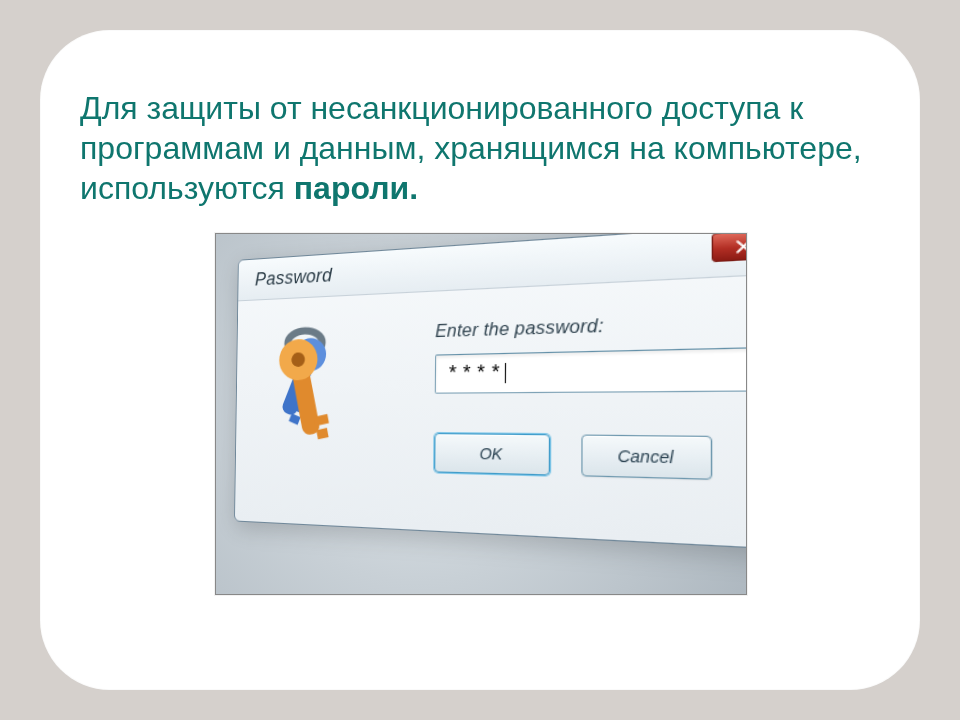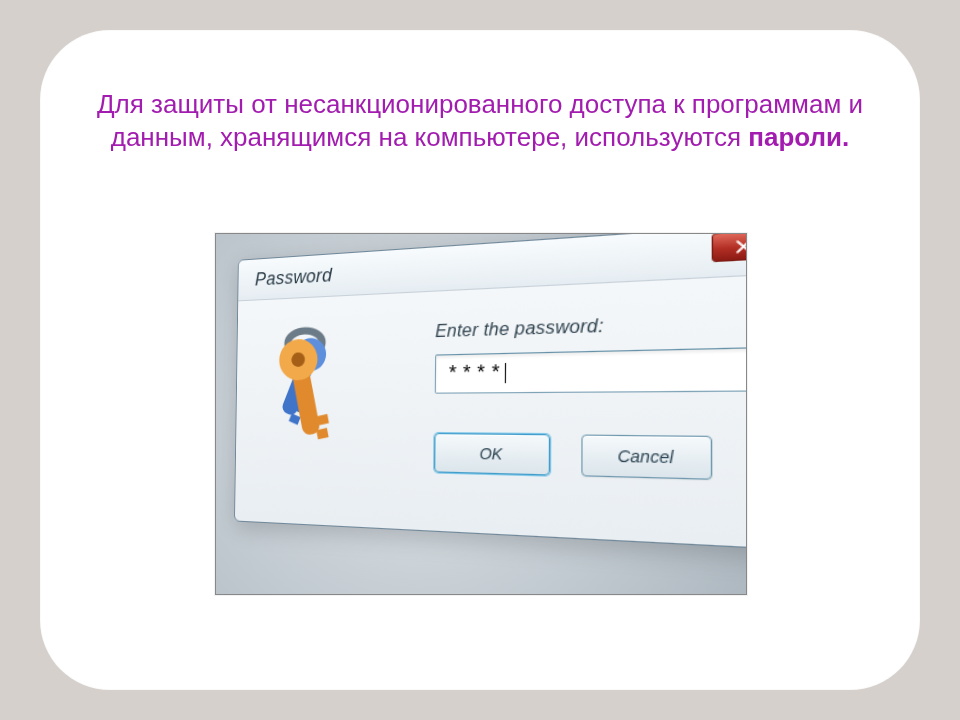--- a/index.html
+++ b/index.html
@@ -19,24 +19,24 @@
     height: 660px;
     background: #ffffff;
     border-radius: 70px;
     box-shadow: inset 0 0 0 1px rgba(0,0,0,0.02);
   }
   .headline {
     position: absolute;
     top: 58px;
     left: 40px;
     right: 40px;
-    text-align: center;
-    font-size: 26px;
+    text-align: left;
+    font-size: 32px;
     line-height: 1.25;
-    color: #a21caf;
+    color: #0f766e;
   }
   .headline .bold { font-weight: 700; }
   .photo-frame {
     position: absolute;
     left: 175px;
     top: 203px;
     width: 530px;
     height: 360px;
     background: #c8cfd4;
     border: 1px solid #888;

